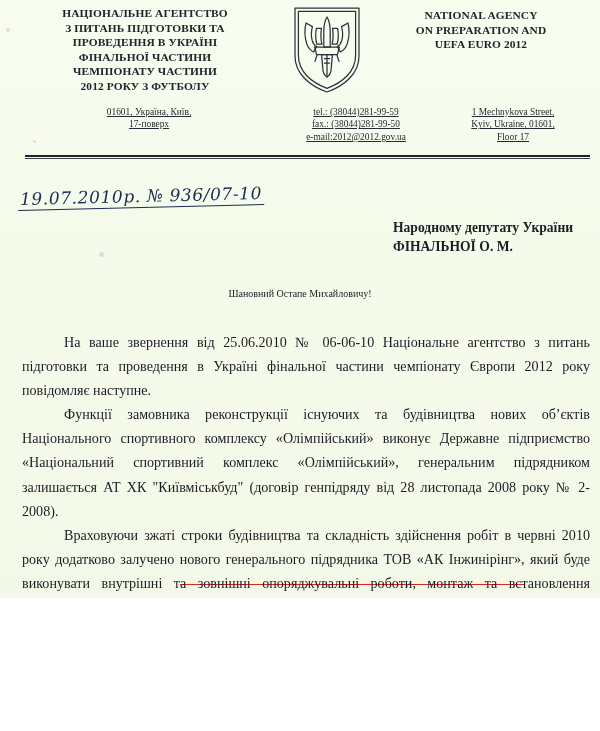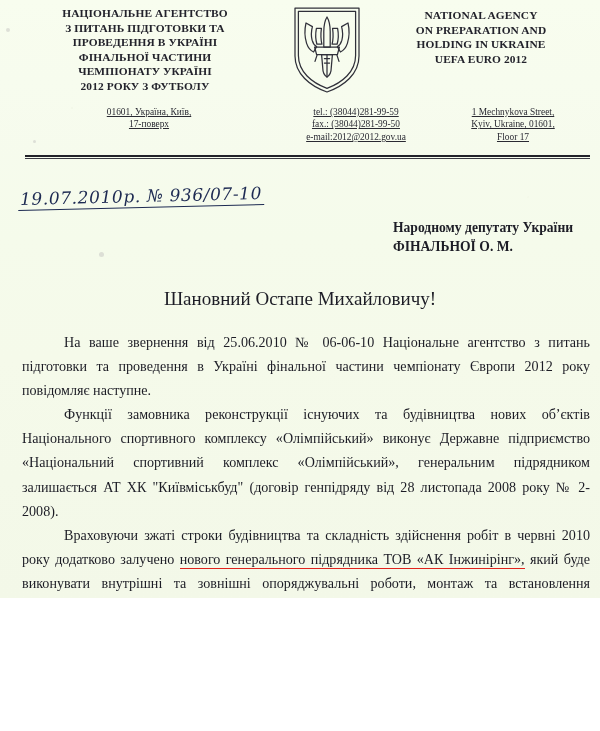--- a/index.html
+++ b/index.html
@@ -127,21 +127,21 @@
     margin-left: 41px;
   }
   .addressee div { white-space: nowrap; }
 
   
   .salutation {
     position: absolute;
     left: 0; right: 0;
     top: 288px;
     text-align: center;
-    font-size: 19px;
+    font-size: 10px;
     color: #1d1d26;
   }
 
   
   .body-text {
     position: absolute;
     left: 22px;
     top: 330px;
     width: 568px;
     font-size: 14.1px;
@@ -154,21 +154,21 @@
     margin: 0 0 0 0;
     text-indent: 42px;
   }
   .body-text p + p { margin-top: 0; }
 
   
   .body-text p { text-align-last: left; }
 
   .hl-underline {
     border-bottom: 1.8px solid #e1231d;
-    padding-bottom: 1px;
+    padding-bottom: 17px;
     box-decoration-break: clone;
     -webkit-box-decoration-break: clone;
   }
 
   
   .signature-row {
     position: absolute;
     left: 4px; right: 0;
     top: 683px;
     height: 30px;
@@ -214,21 +214,21 @@
 
   <div class="scan-noise"></div>
 
   <div class="letterhead">
 
     <div class="lh-title-left">
       <div>НАЦІОНАЛЬНЕ АГЕНТСТВО</div>
       <div>З ПИТАНЬ ПІДГОТОВКИ ТА</div>
       <div>ПРОВЕДЕННЯ  В УКРАЇНІ</div>
       <div>ФІНАЛЬНОЇ ЧАСТИНИ</div>
-      <div>ЧЕМПІОНАТУ УКРАЇНІ</div>
+      <div>ЧЕМПІОНАТУ ЧАСТИНИ</div>
       <div>2012 РОКУ З ФУТБОЛУ</div>
     </div>
 
     <div class="emblem">
       <svg viewBox="0 0 74 92" xmlns="http://www.w3.org/2000/svg">
         <g fill="none" stroke="#30303a" stroke-width="1.25" stroke-linejoin="round" stroke-linecap="round">
 
           <path d="M5 4 H69 V52 C69 70 54 82 37 88 C20 82 5 70 5 52 Z"></path>
           <path d="M8.4 7.4 H65.6 V51.6 C65.6 68 52 78.8 37 84.4 C22 78.8 8.4 68 8.4 51.6 Z"></path>
 
@@ -249,21 +249,20 @@
           <path d="M34.4 54.6 H39.6 M34.4 59 H39.6 M37 50.6 V73"></path>
 
           <path d="M27.2 50.6 L25 57.4 M46.8 50.6 L49 57.4"></path>
         </g>
       </svg>
     </div>
 
     <div class="lh-title-right">
       <div>NATIONAL AGENCY</div>
       <div>ON PREPARATION AND</div>
-      <div>HOLDING IN UKRAINE</div>
       <div>UEFA EURO 2012</div>
     </div>
 
     <div class="contact contact-left">
       <div>01601, Україна, Київ,</div>
       <div>17-поверх</div>
     </div>
 
     <div class="contact contact-middle">
       <div>tel.: (38044)281-99-59</div>

